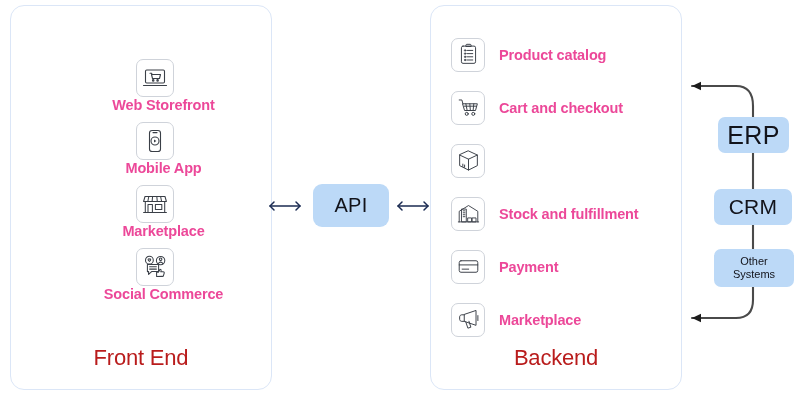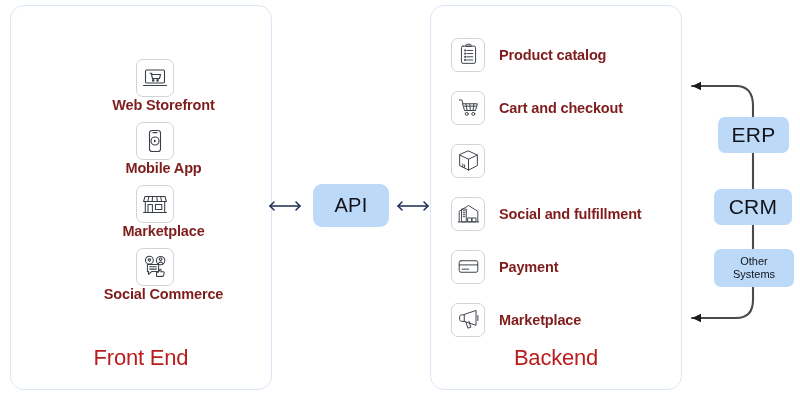--- a/index.html
+++ b/index.html
@@ -87,21 +87,21 @@
   }
   #backend-rows .icon-box { width: 34px; height: 34px; min-width: 34px; }
 
   .icon-box svg { display: block; }
 
   .row-label {
     margin-left: 17px;
     font-size: 14.5px;
     font-weight: 700;
     letter-spacing: -0.15px;
-    color: #7f1d1d;
+    color: #ec4899;
     white-space: nowrap;
   }
   #backend-rows .row-label { margin-left: 14px; font-size: 14.5px; }
 
   
   #api-box {
     position: absolute;
     left: 313px;
     top: 184px;
     width: 76px;
@@ -133,21 +133,21 @@
     border-radius: 7px;
     display: flex;
     align-items: center;
     justify-content: center;
     text-align: center;
     color: #12131a;
     z-index: 3;
   }
   #sys-erp {
     left: 718px; top: 117px; width: 71px; height: 36px;
-    font-size: 21px; font-weight: 400; letter-spacing: 0.3px;
+    font-size: 25px; font-weight: 400; letter-spacing: 0.3px;
   }
   #sys-crm {
     left: 714px; top: 189px; width: 78px; height: 36px;
     font-size: 21px; font-weight: 400; letter-spacing: 0.3px;
   }
   #sys-other {
     left: 714px; top: 249px; width: 80px; height: 38px;
     font-size: 11px; font-weight: 400; line-height: 1.18;
   }
   #sys-other span { display: block; }
@@ -288,21 +288,21 @@
         <div class="icon-box">
           <svg width="23" height="23" viewBox="0 0 26 26" fill="none" stroke="#3a3f47" stroke-width="1.05" stroke-linecap="round" stroke-linejoin="round">
             <path d="M2.5 22.5V10.5L13 4l10.5 6.5v12"></path>
             <rect x="5.5" y="8" width="5" height="14.5"></rect>
             <path d="M7 10h2M7 12.2h2M7 14.4h2M7 16.6h2"></path>
             <rect x="12.5" y="18" width="4" height="4.5"></rect>
             <rect x="17.5" y="18" width="4" height="4.5"></rect>
             <path d="M1.5 22.5h23"></path>
           </svg>
         </div>
-        <div class="row-label">Social and fulfillment</div>
+        <div class="row-label">Stock and fulfillment</div>
       </div>
 
       <div class="row">
         <div class="icon-box">
           <svg width="23" height="23" viewBox="0 0 26 26" fill="none" stroke="#3a3f47" stroke-width="1.1" stroke-linecap="round" stroke-linejoin="round">
             <rect x="2.5" y="6.5" width="21" height="13" rx="2"></rect>
             <path d="M2.5 11.2h21"></path>
             <path d="M5.8 16h7.4"></path>
           </svg>
         </div>

